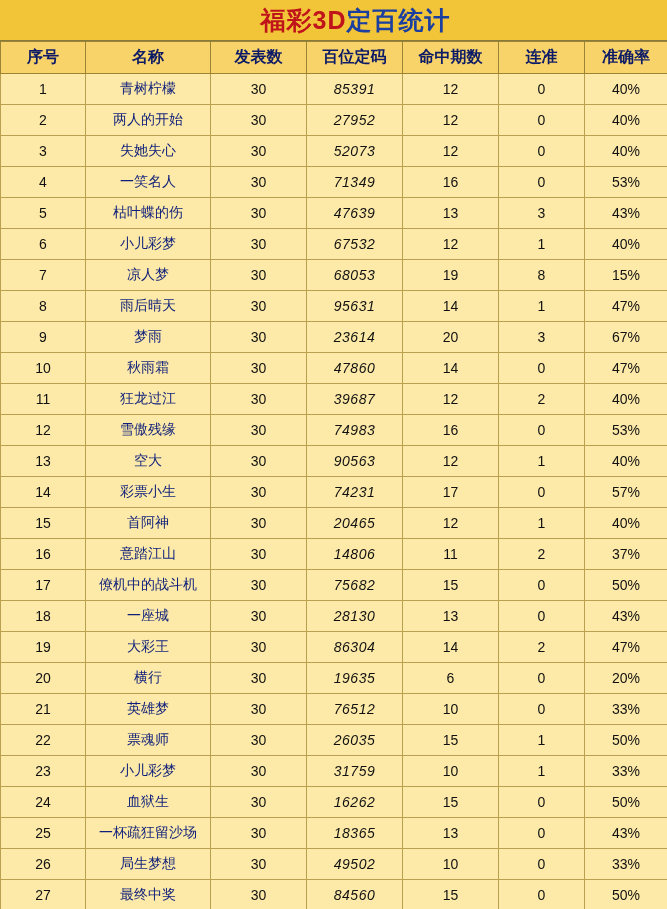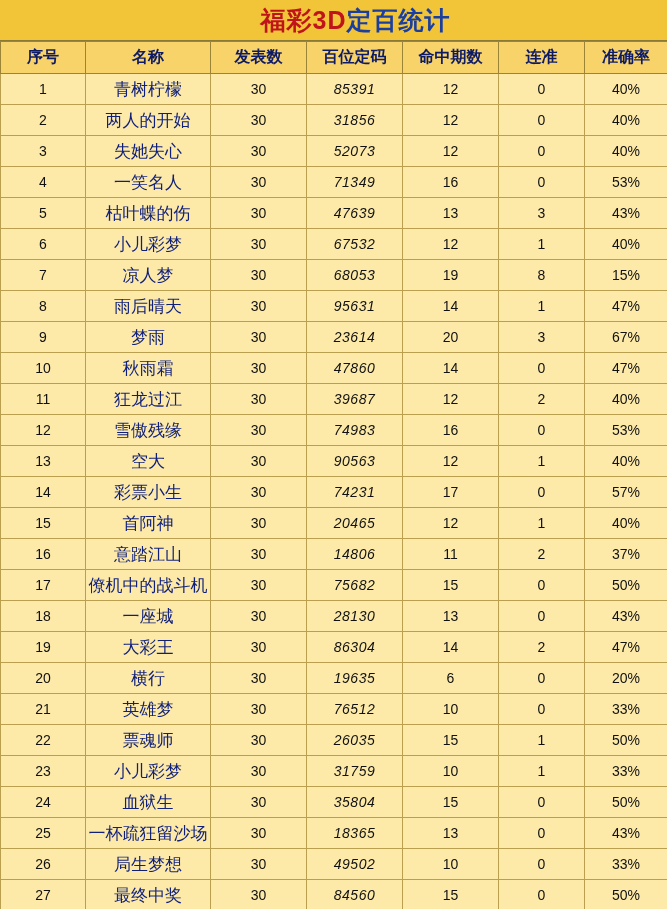--- a/index.html
+++ b/index.html
@@ -66,21 +66,21 @@
     height: 30px;
     font-size: 14px;
     color: #111111;
     text-align: center;
     padding: 0;
     white-space: nowrap;
     overflow: hidden;
   }
   tbody td.name {
     color: #0f1f7a;
-    font-size: 17px;
+    font-size: 14px;
   }
   tbody td.code {
     letter-spacing: 0.5px;
     font-style: italic;
   }
 </style>
 </head>
 <body>
 
 <div id="page">
@@ -119,21 +119,21 @@
           <td>30</td>
           <td class="code">85391</td>
           <td>12</td>
           <td>0</td>
           <td>40%</td>
         </tr>
         <tr>
           <td>2</td>
           <td class="name">两人的开始</td>
           <td>30</td>
-          <td class="code">31856</td>
+          <td class="code">27952</td>
           <td>12</td>
           <td>0</td>
           <td>40%</td>
         </tr>
         <tr>
           <td>3</td>
           <td class="name">失她失心</td>
           <td>30</td>
           <td class="code">52073</td>
           <td>12</td>
@@ -317,21 +317,21 @@
           <td>30</td>
           <td class="code">31759</td>
           <td>10</td>
           <td>1</td>
           <td>33%</td>
         </tr>
         <tr>
           <td>24</td>
           <td class="name">血狱生</td>
           <td>30</td>
-          <td class="code">35804</td>
+          <td class="code">16262</td>
           <td>15</td>
           <td>0</td>
           <td>50%</td>
         </tr>
         <tr>
           <td>25</td>
           <td class="name">一杯疏狂留沙场</td>
           <td>30</td>
           <td class="code">18365</td>
           <td>13</td>

